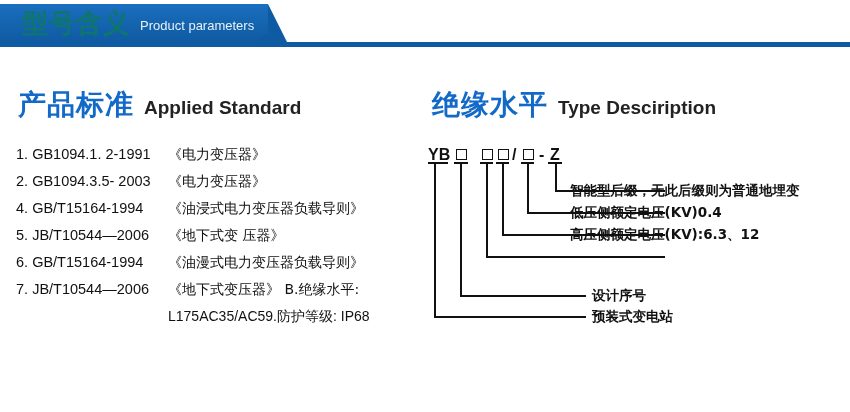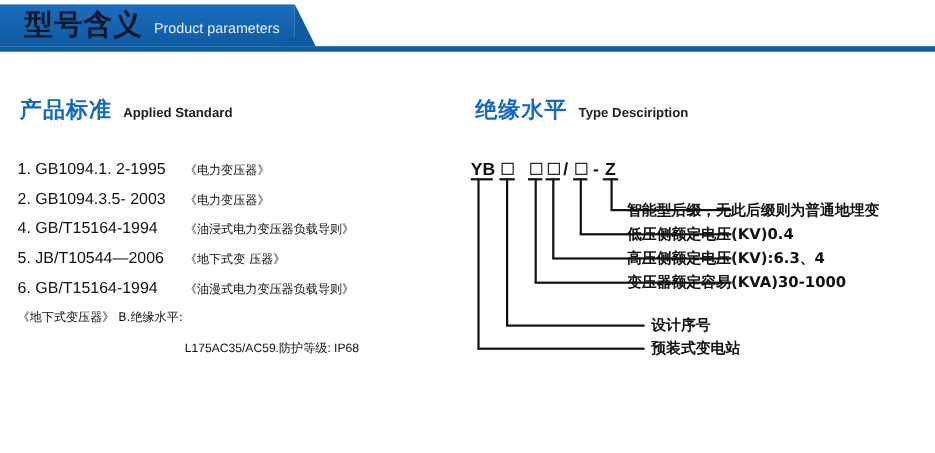--- a/index.html
+++ b/index.html
@@ -24,56 +24,56 @@
     position:absolute;left:253px;top:30px;width:0;height:0;
     border-style:solid;border-width:0 0 12px 22px;
     border-color:transparent transparent #0f5ba3 transparent;
   }
   .banner-underline{
     position:absolute;left:0;top:42px;width:850px;height:5px;
     background:#0f5ba3;
   }
   .banner-title{
     position:absolute;left:22px;top:6px;
-    font-size:26px;font-weight:bold;color:#0f172a;letter-spacing:1px;
+    font-size:26px;font-weight:bold;color:#0f766e;letter-spacing:1px;
     line-height:34px;
     font-family:"DejaVu Sans","Liberation Sans",sans-serif;
   }
   .banner-sub{
     position:absolute;left:140px;top:18px;
     font-size:13px;color:#e8f0f8;line-height:16px;
     font-family:"Liberation Sans",sans-serif;
   }
 
   
   .sec-head{position:absolute;white-space:nowrap;}
   .sec-cn{
-    font-size:20px;font-weight:bold;color:#1269c8;
+    font-size:28px;font-weight:bold;color:#1269c8;
     font-family:"DejaVu Sans","Liberation Sans",sans-serif;
     letter-spacing:1px;
   }
   .sec-en{
-    font-size:12px;font-weight:bold;color:#222222;margin-left:10px;
+    font-size:19px;font-weight:bold;color:#222222;margin-left:10px;
     font-family:"Liberation Sans",sans-serif;
   }
   #head-left{left:18px;top:86px;}
   #head-right{left:432px;top:86px;}
 
   
   .std-list{position:absolute;left:16px;top:146px;width:420px;}
   .std-row{
     display:flex;align-items:baseline;height:27px;
     font-size:14.5px;color:#111111;white-space:nowrap;
   }
   .std-code{
     display:inline-block;width:152px;flex:0 0 152px;
     font-family:"Liberation Sans",sans-serif;font-weight:400;
   }
   .std-name{
-    font-family:"DejaVu Sans","Liberation Sans",sans-serif;font-size:11px;
+    font-family:"DejaVu Sans","Liberation Sans",sans-serif;font-size:14px;
   }
   .std-row.indent .std-code{visibility:hidden;}
   .std-extra{font-family:"Liberation Sans",sans-serif;}
 
   
   .model{position:absolute;left:420px;top:140px;width:430px;height:210px;}
   .code-seg{position:absolute;top:6px;font-size:16px;font-weight:bold;
     font-family:"Liberation Sans",sans-serif;color:#111;}
   .box{
     display:inline-block;width:9px;height:9px;border:1.4px solid #111;
@@ -106,21 +106,21 @@
   <span class="sec-cn">产品标准</span><span class="sec-en">Applied Standard</span>
 </div>
 
 <div class="sec-head" id="head-right">
   <span class="sec-cn">绝缘水平</span><span class="sec-en">Type Desciription</span>
 </div>
 
 <div class="std-list">
 
   <div class="std-row">
-    <span class="std-code"><span>1.</span>&nbsp;<span>GB1094.1. 2-1995</span></span>
+    <span class="std-code"><span>1.</span>&nbsp;<span>GB1094.1. 2-1991</span></span>
     <span class="std-name">《电力变压器》</span>
   </div>
 
   <div class="std-row">
     <span class="std-code"><span>2.</span>&nbsp;<span>GB1094.3.5- 2003</span></span>
     <span class="std-name">《电力变压器》</span>
   </div>
 
 
   <div class="std-row">
@@ -132,20 +132,21 @@
     <span class="std-code"><span>5.</span>&nbsp;<span>JB/T10544—2006</span></span>
     <span class="std-name">《地下式变 压器》</span>
   </div>
 
   <div class="std-row">
     <span class="std-code"><span>6.</span>&nbsp;<span>GB/T15164-1994</span></span>
     <span class="std-name">《油漫式电力变压器负载导则》</span>
   </div>
 
   <div class="std-row">
+    <span class="std-code"><span>7.</span>&nbsp;<span>JB/T10544—2006</span></span>
     <span class="std-name">《地下式变压器》 B.绝缘水平:</span>
   </div>
 
   <div class="std-row indent">
     <span class="std-code">&nbsp;</span>
     <span class="std-name std-extra">L175AC35/AC59.防护等级: IP68</span>
   </div>
 
 </div>
 
@@ -180,18 +181,17 @@
   <div class="hline" style="left:66px;top:116px;width:179px;"></div>
 
   <div class="vline" style="left:40px;top:22px;height:134px;"></div>
   <div class="hline" style="left:40px;top:155px;width:126px;"></div>
 
   <div class="vline" style="left:14px;top:22px;height:155px;"></div>
   <div class="hline" style="left:14px;top:176px;width:152px;"></div>
 
   <div class="lbl" style="left:150px;top:42px;">智能型后缀，无此后缀则为普通地埋变</div>
   <div class="lbl" style="left:150px;top:64px;text-align:center;">低压侧额定电压(KV)0.4</div>
-  <div class="lbl" style="left:150px;top:86px;">高压侧额定电压(KV):6.3、4</div>
-  <div class="lbl" style="left:150px;top:108px;">变压器额定容易(KVA)30-1000</div>
+  <div class="lbl" style="left:150px;top:86px;">高压侧额定电压(KV):6.3、12</div>
   <div class="lbl" style="left:172px;top:147px;">设计序号</div>
   <div class="lbl" style="left:172px;top:168px;">预装式变电站</div>
 
 </div>
 
 </body></html>

